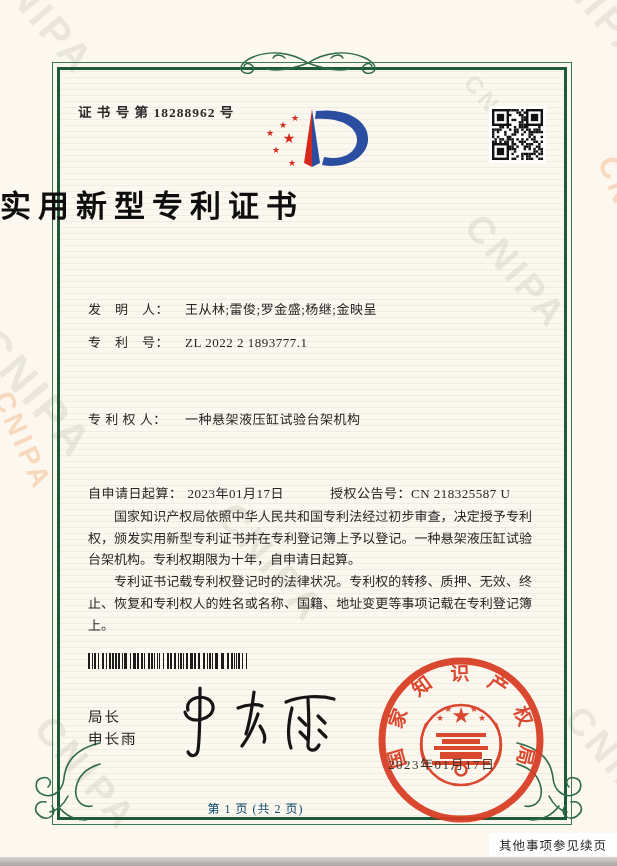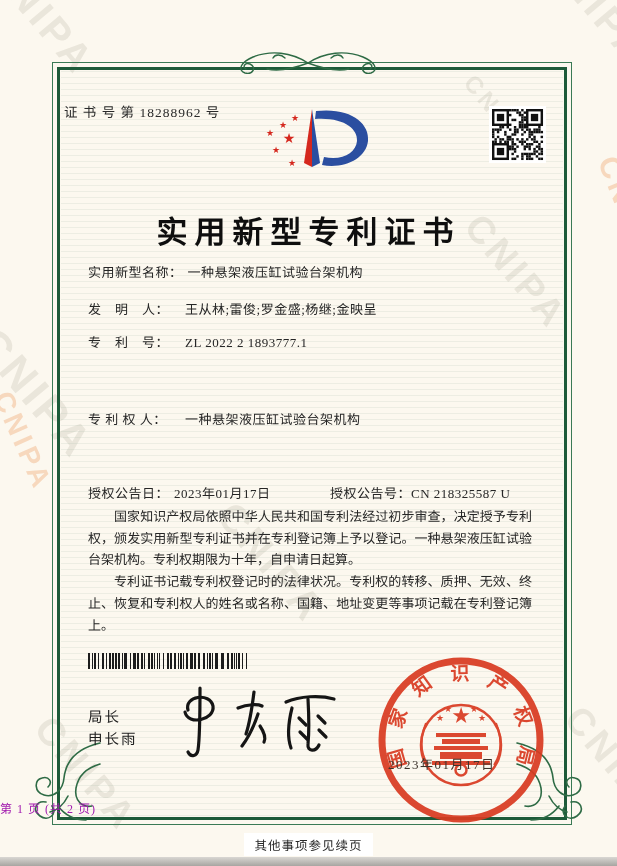--- a/index.html
+++ b/index.html
@@ -17,37 +17,37 @@
   .frame-outer { position:absolute; left:52px; top:62px; width:520px; height:763px;
                  border:1px solid #3a7a55; z-index:2; }
   .frame-inner { position:absolute; left:57px; top:67px; width:510px; height:753px;
                  border:3px solid #1d5a39; z-index:2; }
   .guilloche { position:absolute; left:61px; top:71px; width:502px; height:745px;
                background:repeating-linear-gradient(to bottom, rgba(145,172,152,0.14) 0 1px, transparent 1px 6px);
                z-index:2; }
   .ornament { position:absolute; z-index:3; }
   
   .content { position:absolute; left:0; top:0; width:617px; height:866px; z-index:4; }
-  .cert-no { position:absolute; left:64px; top:101px; font-size:13.5px; letter-spacing:1px; color:#2a2a2a; }
-  .doc-title { position:absolute; left:0; top:181px; width:617px; text-align:center;
-               font-size:31px; font-weight:bold; letter-spacing:7px; color:#0e0e0e;margin-top:26px; }
+  .cert-no { position:absolute; left:78px; top:101px; font-size:13.5px; letter-spacing:1px; color:#2a2a2a;font-weight:bold; }
+  .doc-title { position:absolute; left:0; top:181px; width:617px; 
+               font-size:31px; font-weight:bold; letter-spacing:7px; color:#0e0e0e; }
   .field-row { position:absolute; left:88px; width:460px; font-size:13px; color:#262626; letter-spacing:0.5px; }
   .field-label { display:inline-block; min-width:92px; }
   .field-value { margin-left:5px; }
   .grant-no-group { position:absolute; left:242px; top:0; white-space:nowrap; }
   .paragraphs { position:absolute; left:88px; top:506px; width:444px; font-size:13px;
                 line-height:21.7px; color:#262626; text-align:justify; }
   .paragraphs p { text-indent:2em; }
   .signer { position:absolute; left:88px; font-family:Liberation Sans, sans-serif;
             font-size:14.5px; color:#1c1c1c; letter-spacing:2px;text-align:right; }
   .seal-date { position:absolute; left:388px; top:754px; font-size:13px; letter-spacing:1.5px;
                color:#3c332b; z-index:6; }
-  .page-num { position:absolute; left:0; top:799px; width:511px; 
-              font-size:12px; letter-spacing:1px; color:#a21caf; }
-  .cont-note-wrap { position:absolute; left:0; top:833px; width:617px; text-align:center; z-index:5; }
+  .page-num { position:absolute; left:0; top:799px; width:511px; text-align:center;
+              font-size:12px; letter-spacing:1px; color:#0c4a6e; }
+  .cont-note-wrap { position:absolute; left:0; top:833px; width:617px; text-align:right; z-index:5; }
   .cont-note { display:inline-block; background:#ffffff; padding:2px 10px; font-size:12.5px;
                letter-spacing:1px; color:#2a2a2a; }
   .bottom-strip { position:absolute; left:0; bottom:0; width:617px; height:9px;
                   background:linear-gradient(to bottom,#d9d7d3,#a7a5a1); z-index:7; }
   svg { display:block; }
   .abs { position:absolute; }
 </style>
 </head>
 <body>
 
@@ -266,34 +266,31 @@
         <rect x="37.02" y="3" width="17.01" height="17.01" fill="#111"></rect>
         <rect x="39.45" y="5.43" width="12.15" height="12.15" fill="#fff"></rect>
         <rect x="41.88" y="7.86" width="7.290000000000001" height="7.290000000000001" fill="#111"></rect>
         <rect x="3" y="37.02" width="17.01" height="17.01" fill="#111"></rect>
         <rect x="5.43" y="39.45" width="12.15" height="12.15" fill="#fff"></rect>
         <rect x="7.86" y="41.88" width="7.290000000000001" height="7.290000000000001" fill="#111"></rect>
       </svg>
 
     <div class="doc-title">实用新型专利证书</div>
 
-    <div class="field-row" style="top:262px;">
-      <span class="field-label">实用新型名称：</span><span class="field-value">一种悬架液压缸试验台架机构</span>
-    </div>
     <div class="field-row" style="top:299px;">
       <span class="field-label">发　明　人：</span><span class="field-value">王从林;雷俊;罗金盛;杨继;金映呈</span>
     </div>
     <div class="field-row" style="top:332px;">
       <span class="field-label">专　利　号：</span><span class="field-value">ZL 2022 2 1893777.1</span>
     </div>
     <div class="field-row" style="top:409px;">
       <span class="field-label">专 利 权 人：</span><span class="field-value">一种悬架液压缸试验台架机构</span>
     </div>
     <div class="field-row" style="top:483px;">
-      <span>授权公告日：</span><span style="margin-left:5px;">2023年01月17日</span>
+      <span>自申请日起算：</span><span style="margin-left:5px;">2023年01月17日</span>
       <span class="grant-no-group">
         <span>授权公告号：</span><span style="">CN 218325587 U</span>
       </span>
     </div>
 
     <div class="paragraphs">
       <p>国家知识产权局依照中华人民共和国专利法经过初步审查，决定授予专利权，颁发实用新型专利证书并在专利登记簿上予以登记。一种悬架液压缸试验台架机构。专利权期限为十年，自申请日起算。</p>
       <p>专利证书记载专利权登记时的法律状况。专利权的转移、质押、无效、终止、恢复和专利权人的姓名或名称、国籍、地址变更等事项记载在专利登记簿上。</p>
     </div>
 

